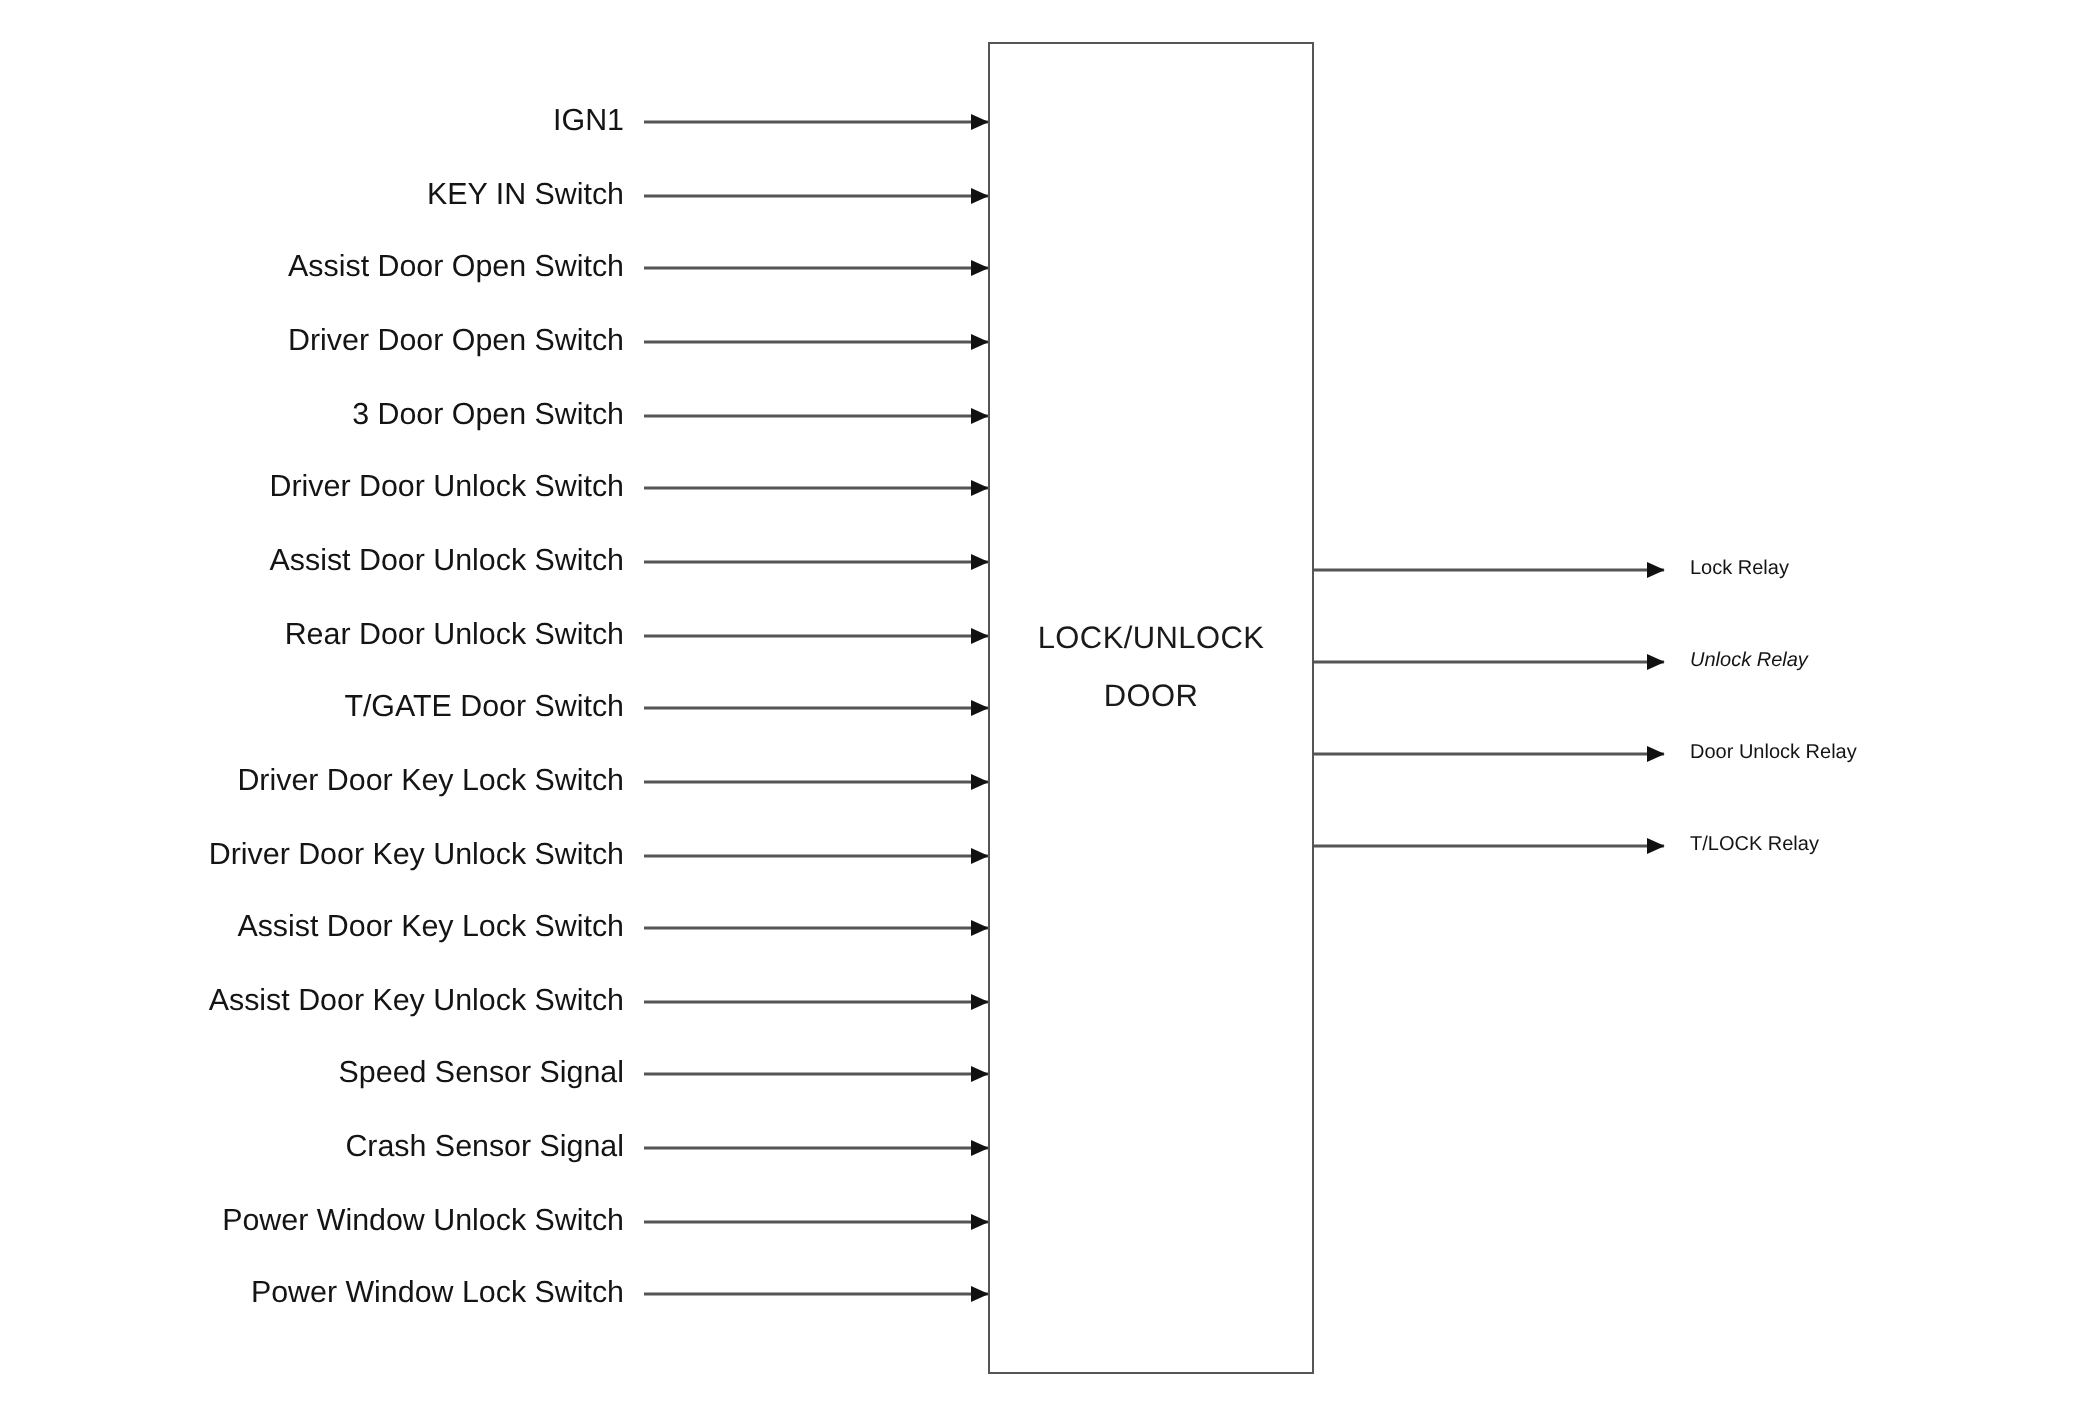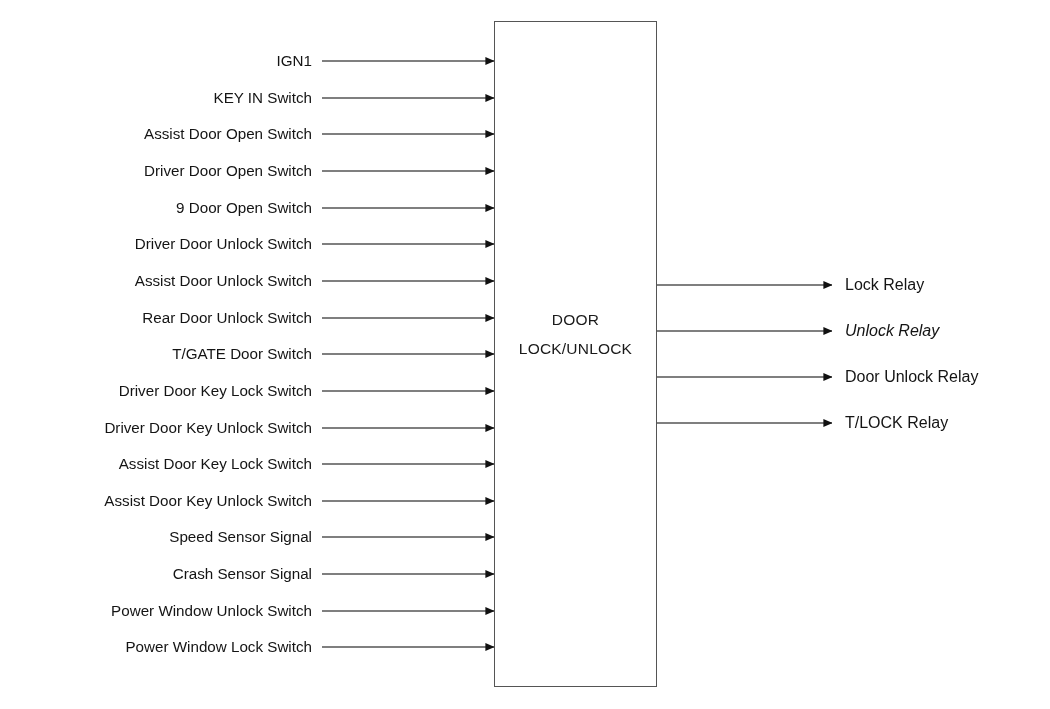--- a/index.html
+++ b/index.html
@@ -58,21 +58,21 @@
     font-size: 15.2px;
     line-height: 16px;
     white-space: nowrap;
     color: #141414;
     transform: translateY(-8px);
   }
   .out-label {
     position: absolute;
     left: 845px;
     text-align: left;
-    font-size: 16px;
+    font-size: 10px;
     line-height: 16px;
     white-space: nowrap;
     color: #141414;
     transform: translateY(-8px);
   }
 </style>
 </head>
 <body>
 
 <div id="diagram">
@@ -106,30 +106,30 @@
         <line x1="657" y1="285" x2="832" y2="285" stroke="#555555" stroke-width="1.5" marker-end="url(#arrowhead)"></line>
         <line x1="657" y1="331" x2="832" y2="331" stroke="#555555" stroke-width="1.5" marker-end="url(#arrowhead)"></line>
         <line x1="657" y1="377" x2="832" y2="377" stroke="#555555" stroke-width="1.5" marker-end="url(#arrowhead)"></line>
         <line x1="657" y1="423" x2="832" y2="423" stroke="#555555" stroke-width="1.5" marker-end="url(#arrowhead)"></line>
       </g>
   </svg>
 
   <div class="ctrl-box"></div>
 
   <div class="ctrl-text">
+    <div>LOCK/UNLOCK</div>
     <div>DOOR</div>
-    <div>LOCK/UNLOCK</div>
   </div>
 
   <div id="input-labels">
       <div class="in-label" style="top: 61px; text-align: right;">IGN1</div>
       <div class="in-label" style="top: 98px;">KEY IN Switch</div>
       <div class="in-label" style="top: 134px;">Assist Door Open Switch</div>
       <div class="in-label" style="top: 171px;">Driver Door Open Switch</div>
-      <div class="in-label" style="top: 208px;">9 Door Open Switch</div>
+      <div class="in-label" style="top: 208px;">3 Door Open Switch</div>
       <div class="in-label" style="top: 244px;">Driver Door Unlock Switch</div>
       <div class="in-label" style="top: 281px;">Assist Door Unlock Switch</div>
       <div class="in-label" style="top: 318px;">Rear Door Unlock Switch</div>
       <div class="in-label" style="top: 354px;">T/GATE Door Switch</div>
       <div class="in-label" style="top: 391px;">Driver Door Key Lock Switch</div>
       <div class="in-label" style="top: 428px;">Driver Door Key Unlock Switch</div>
       <div class="in-label" style="top: 464px;">Assist Door Key Lock Switch</div>
       <div class="in-label" style="top: 501px;">Assist Door Key Unlock Switch</div>
       <div class="in-label" style="top: 537px;">Speed Sensor Signal</div>
       <div class="in-label" style="top: 574px;">Crash Sensor Signal</div>

